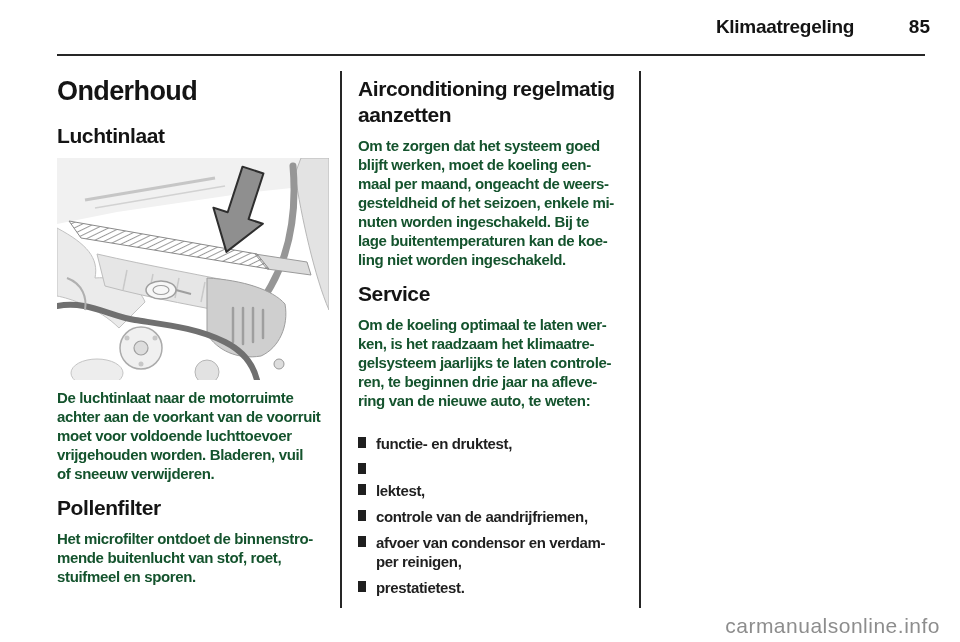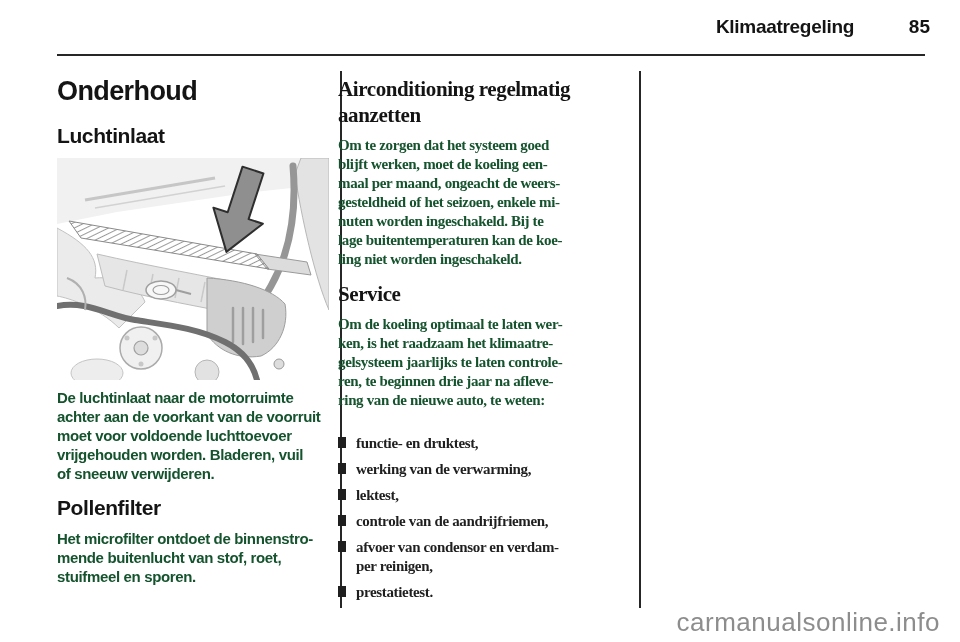--- a/index.html
+++ b/index.html
@@ -24,21 +24,21 @@
     width: 868px; height: 2px; background: #262626;
   }
   .vdiv {
     position: absolute; top: 71px;
     width: 2px; height: 537px; background: #262626;
   }
   #vdiv-1 { left: 340px; }
   #vdiv-2 { left: 639px; }
   .col { position: absolute; top: 70px; }
   #col-left { left: 57px; width: 280px; }
-  #col-mid  { left: 338px; width: 278px; font-family: Liberation Serif, serif; }
+  #col-mid  { left: 358px; width: 278px; }
   h1.section-title {
     font-size: 27px; font-weight: bold; letter-spacing: -0.6px;
     margin: 6px 0 16px; color: #141414; white-space: pre-line;
   }
   h2.sub-title {
     font-size: 21px; font-weight: bold; letter-spacing: -0.4px; line-height: 26px;
     margin: 12px 0 0; color: #141414; white-space: pre-line;
   }
   h2.first { margin-top: 6px; }
   .body-text {
@@ -55,21 +55,21 @@
     font-size: 15px; line-height: 19px; font-weight: bold;
     letter-spacing: -0.35px;
   }
   .bullet-marker {
     width: 8px; height: 11px; background: #1f1f1f;
     flex: 0 0 8px; margin-top: 3px;
   }
   .bullet-text { white-space: pre-line; }
   .watermark {
     position: absolute; right: 20px; bottom: 4px;
-    font-size: 26px; color: #8d8d8d; letter-spacing: 0.5px;
+    font-size: 21px; color: #8d8d8d; letter-spacing: 0.5px;
     text-decoration: none; font-weight: normal;
   }
 </style>
 </head>
 <body>
 
 <div class="header-title">Klimaatregeling</div>
 <div class="header-page">85</div>
 <div class="rule-top"></div>
 <div class="vdiv" id="vdiv-1"></div>
@@ -161,21 +161,20 @@
 ren, te beginnen drie jaar na afleve-
 ring van de nieuwe auto, te weten:</p>
 
   <ul class="service-list">
     <li>
       <span class="bullet-marker"></span>
       <span class="bullet-text">functie- en druktest,</span>
     </li>
     <li>
       <span class="bullet-marker"></span>
-      <span class="bullet-text">werking van de verwarming,</span>
     </li>
     <li>
       <span class="bullet-marker"></span>
       <span class="bullet-text">lektest,</span>
     </li>
     <li>
       <span class="bullet-marker"></span>
       <span class="bullet-text">controle van de aandrijfriemen,</span>
     </li>
     <li>

